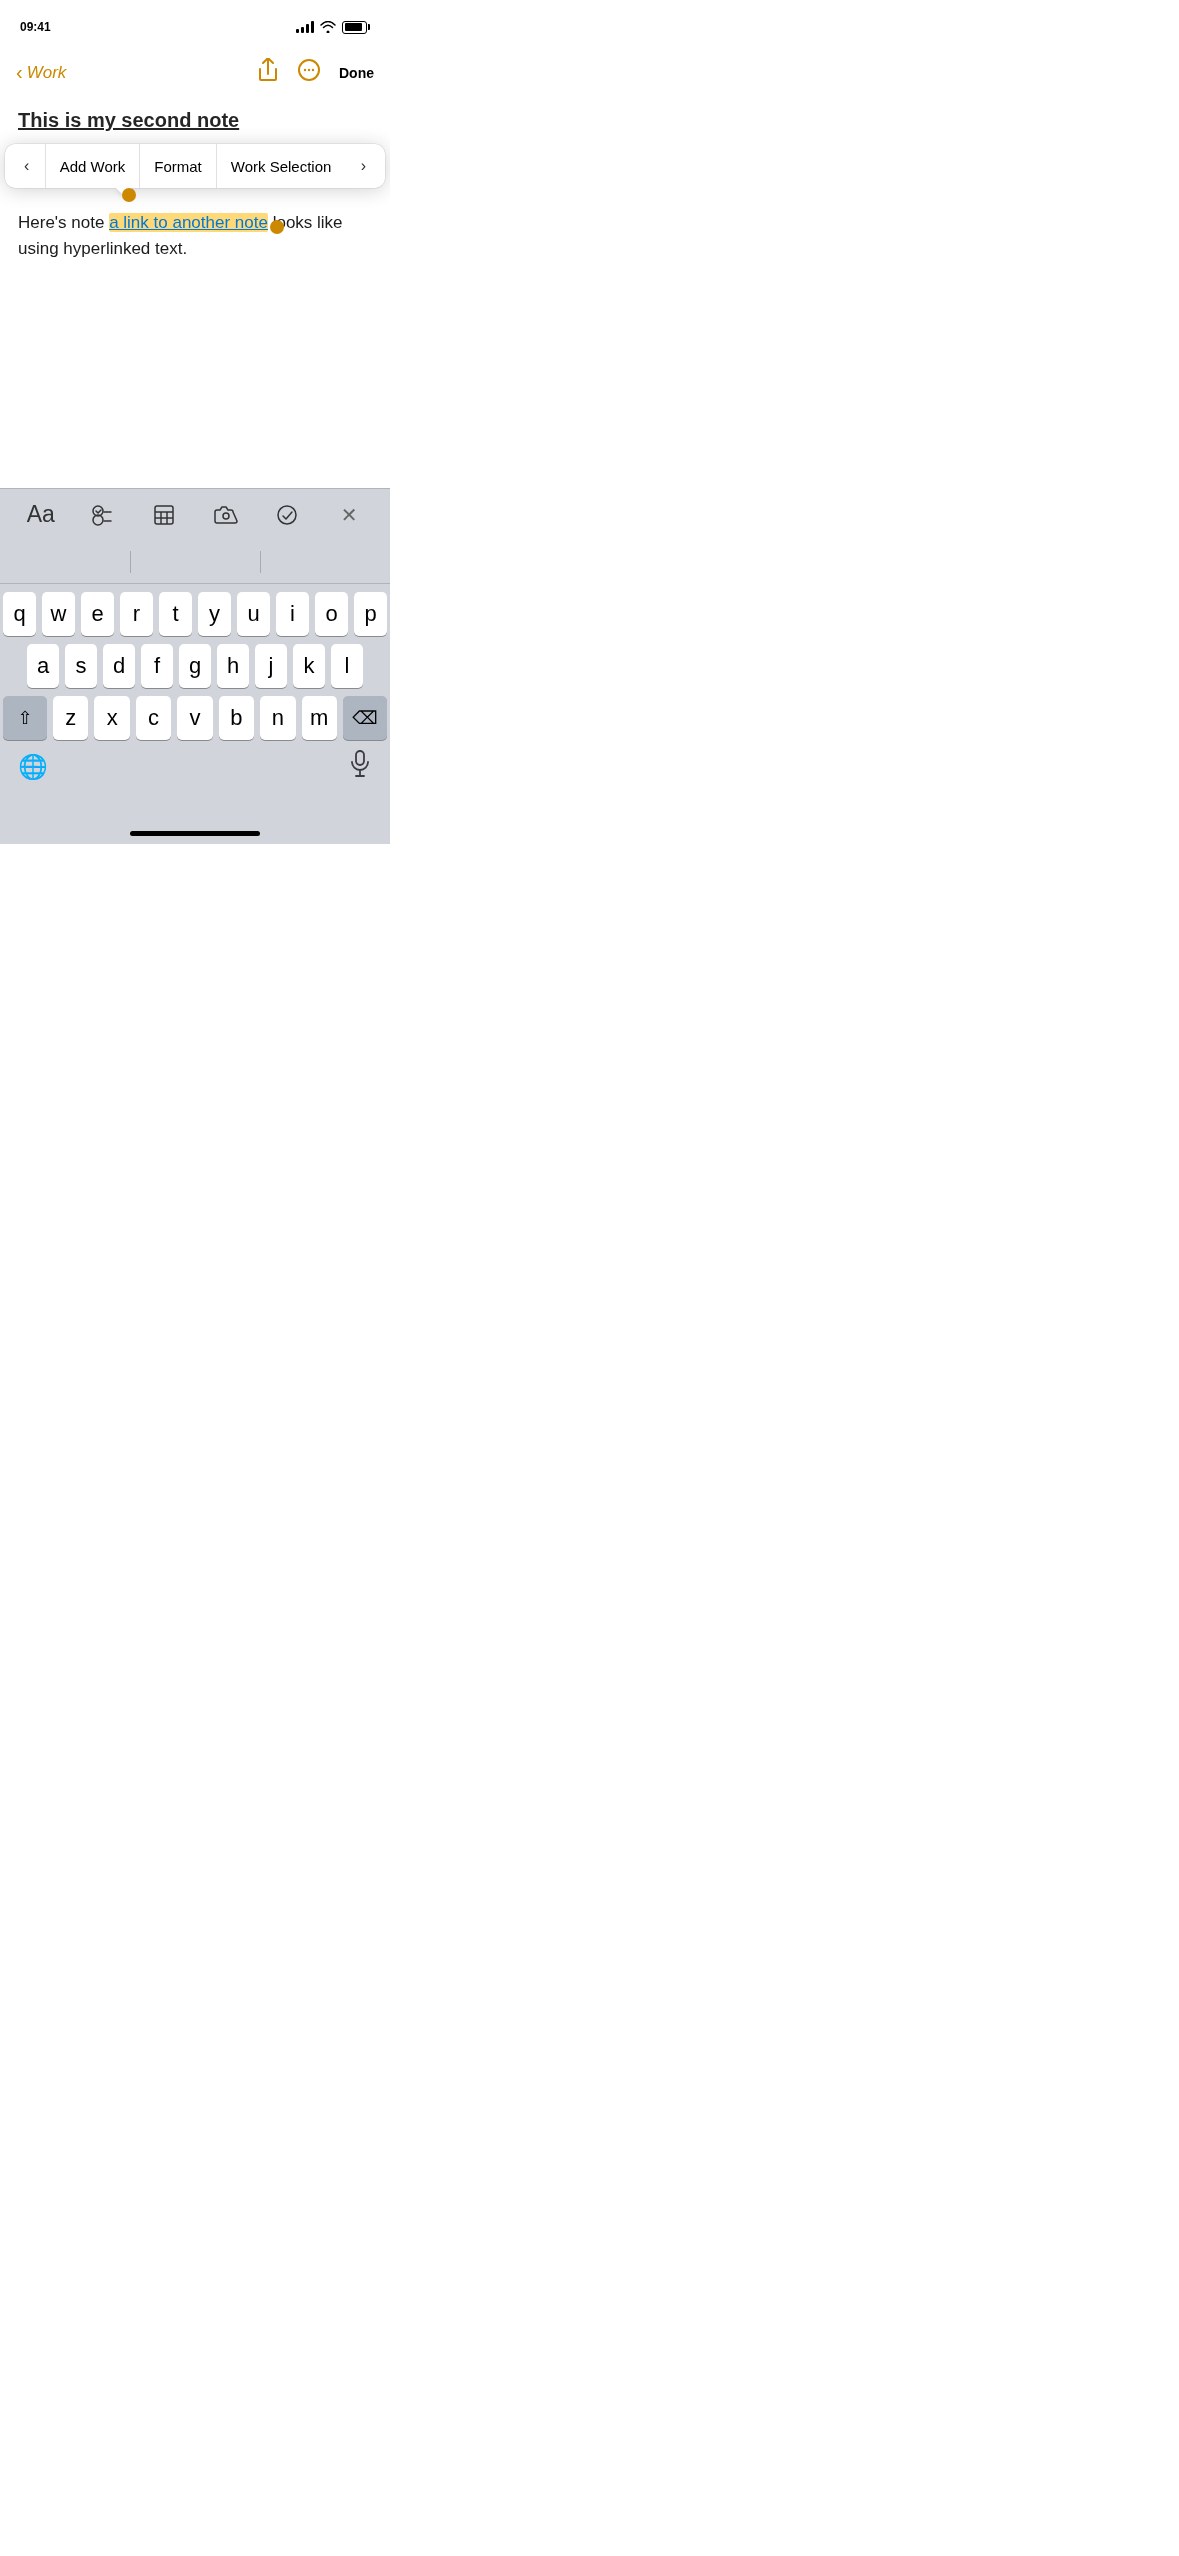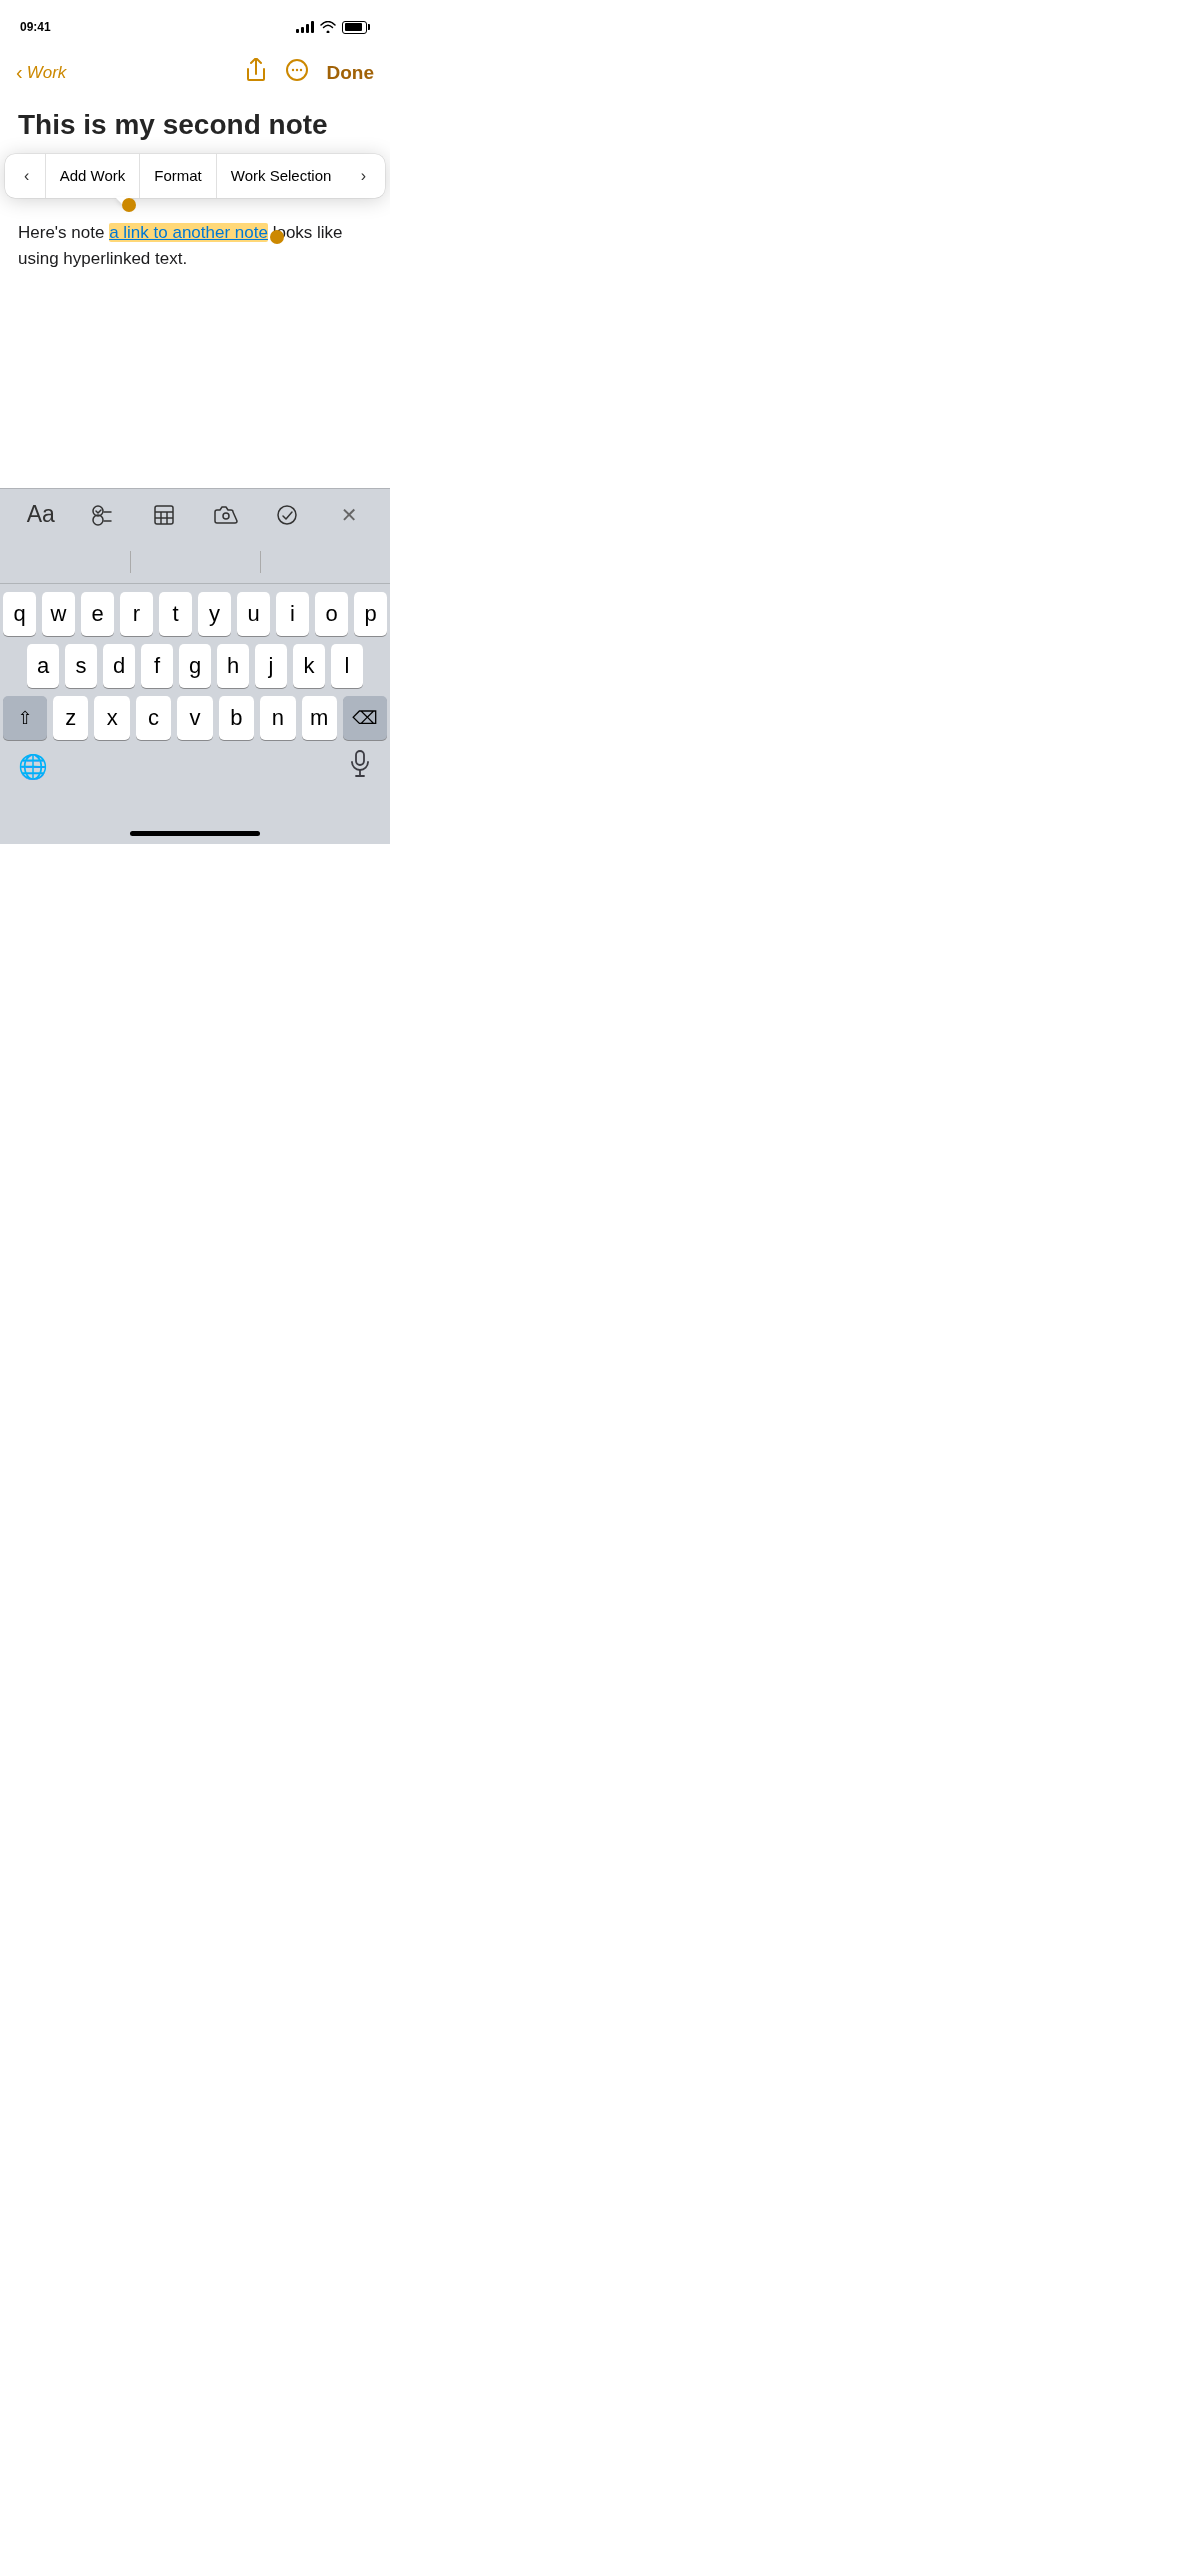--- a/index.html
+++ b/index.html
@@ -108,33 +108,34 @@
       display: flex;
       align-items: center;
       gap: 18px;
     }
     .nav-icon {
       color: #CC8800;
       font-size: 22px;
       cursor: pointer;
     }
     .nav-done {
-      color: #a16207;
-      font-size: 19px;
+      color: #000000;
+      font-size: 14px;
       font-weight: 600;
       cursor: pointer;
     }
 
     
     .note-title {
       padding: 8px 18px 0;
-      font-size: 28px;
+      font-size: 20px;
       font-weight: 700;
       color: #000;
       line-height: 1.2;
+      text-decoration: underline;
     }
 
     
     .context-menu-wrapper {
       position: relative;
       margin: 8px 0 0;
       display: flex;
       justify-content: center;
     }
     .context-menu {

